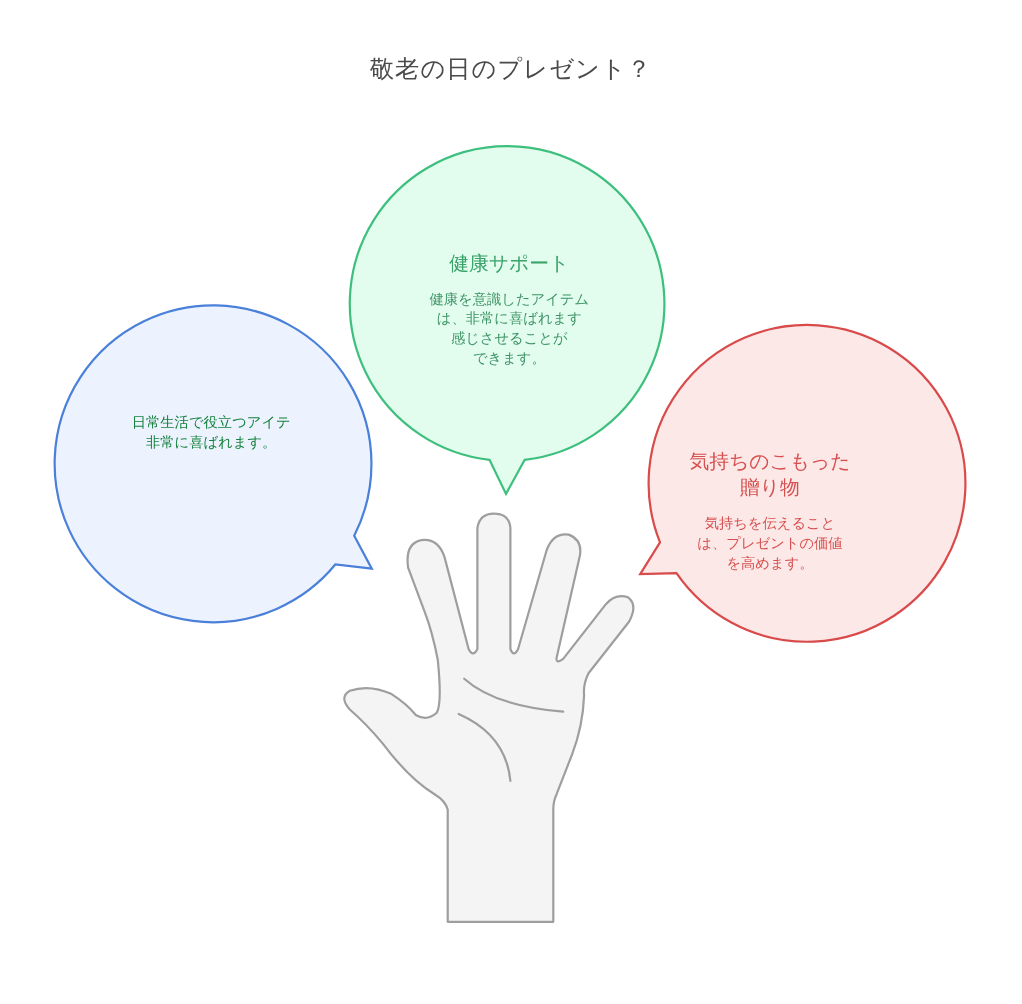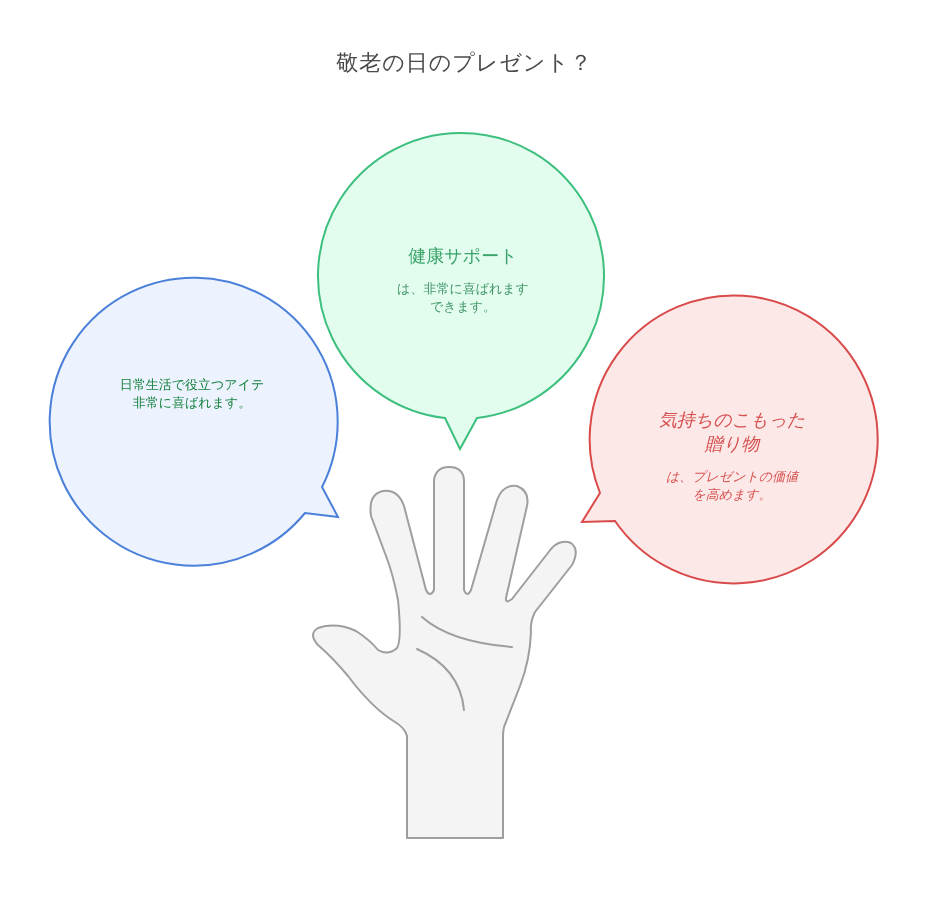--- a/index.html
+++ b/index.html
@@ -4,25 +4,25 @@
 <style>
   html, body { margin: 0; padding: 0; background: #ffffff; }
   body { width: 929px; height: 913px; position: relative; overflow: hidden;
          font-family: "DejaVu Sans", "Liberation Sans", sans-serif; }
   .title { position: absolute; left: 0; top: 48px; width: 929px; text-align: center;
            font-size: 22px; font-weight: normal; color: #4a4a4a; letter-spacing: 1px; }
   svg.canvas { position: absolute; left: 0; top: 0; }
   .bubble-text { position: absolute; text-align: center; }
   .bubble-title { font-size: 18px; line-height: 24px; margin-bottom: 12px; }
   .bubble-body { font-size: 13px; line-height: 18px; }
-  #green-text { left: 363px; top: 244px; width: 200px; color: #3aa36a; }
+  #green-text { left: 363px; top: 228px; width: 200px; color: #3aa36a; }
   #green-text .bubble-body { color: #3f9466; }
   #blue-text { left: 92px; top: 376px; width: 200px; color: #4a7ed6; }
   #blue-text .bubble-body { color: #15803d; }
-  #red-text { left: 632px; top: 408px; width: 200px; color: #d6504f; font-style: italic; }
+  #red-text { left: 600px; top: 408px; width: 200px; color: #d6504f; }
   #red-text .bubble-body { color: #d6504f; }
 </style>
 </head>
 <body>
 
 <div class="title">敬老の日のプレゼント？</div>
 
 <svg class="canvas" width="929" height="913" viewBox="0 0 929 913">
 
   <g>
@@ -76,34 +76,37 @@
       L 503 838
       Z"></path>
     <path d="M 422 617 Q 450 642 512 647" fill="none"></path>
     <path d="M 417 649 Q 460 668 464 710" fill="none"></path>
   </g>
 </svg>
 
 <div id="green-text" class="bubble-text">
   <div class="bubble-title">健康サポート</div>
   <div class="bubble-body">
+    <div>健康を意識したアイテム</div>
     <div>は、非常に喜ばれます</div>
+    <div>感じさせることが</div>
     <div>できます。</div>
   </div>
 </div>
 
 <div id="blue-text" class="bubble-text">
   <div class="bubble-body">
     <div>日常生活で役立つアイテ</div>
     <div>非常に喜ばれます。</div>
   </div>
 </div>
 
 <div id="red-text" class="bubble-text">
   <div class="bubble-title">
     <div>気持ちのこもった</div>
     <div>贈り物</div>
   </div>
   <div class="bubble-body">
+    <div>気持ちを伝えること</div>
     <div>は、プレゼントの価値</div>
     <div>を高めます。</div>
   </div>
 </div>
 
 </body></html>

